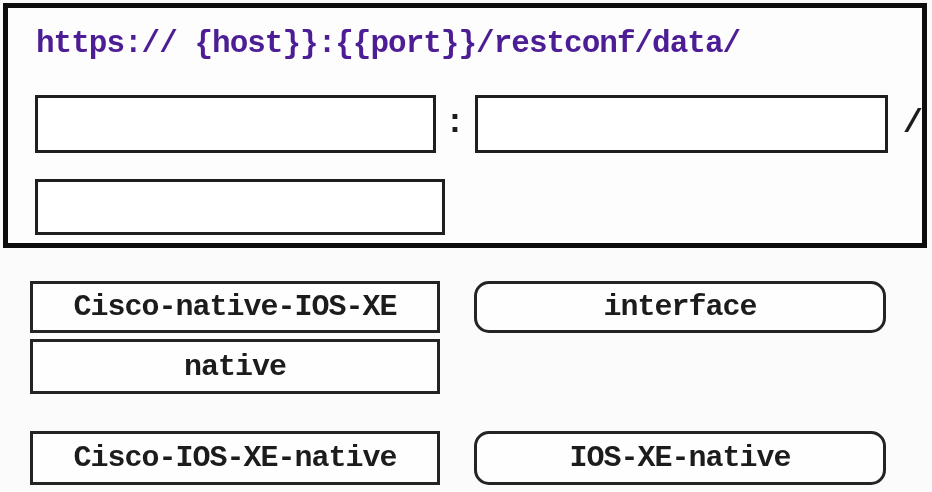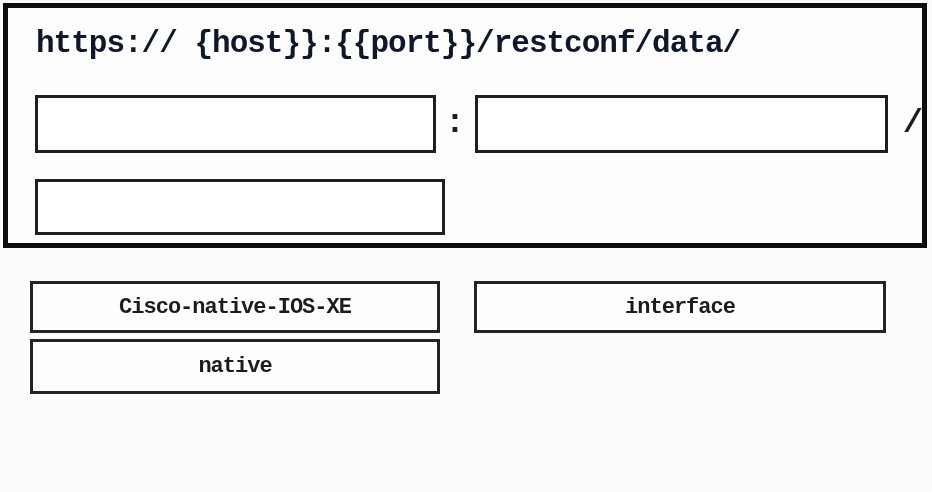--- a/index.html
+++ b/index.html
@@ -19,21 +19,21 @@
     left: 3px; top: 3px;
     width: 924px; height: 245px;
     border: 5px solid #0d0d0d;
     background: #fdfdfd;
   }
   .url-text {
     position: absolute;
     left: 28px; top: 18px;
     font-size: 31px;
     font-weight: bold;
-    color: #0f172a;
+    color: #4c1d95;
     white-space: pre;
     letter-spacing: -1px;
   }
   .dropzone {
     position: absolute;
     background: #ffffff;
     border: 3px solid #1f1f1f;
   }
   .dz1 { left: 27px;  top: 87px;  width: 401px; height: 58px; }
   .dz2 { left: 467px; top: 87px;  width: 413px; height: 58px; }
@@ -48,32 +48,32 @@
     text-align: center;
   }
   .sep-colon { left: 434px; width: 26px; }
   .sep-slash { left: 890px; width: 30px; }
   
   .option {
     position: absolute;
     background: #fefefe;
     border: 3px solid #242424;
     color: #1c1c1c;
-    font-size: 22px;
+    font-size: 30px;
     font-weight: bold;
     text-align: center;
     display: flex;
     align-items: center;
     justify-content: center;
     white-space: nowrap;
     letter-spacing: -1px;
     cursor: default;
   }
   .col-left  { left: 30px;  width: 410px; }
-  .col-right { left: 474px; width: 412px; }
+  .col-right { left: 474px; width: 412px; border-radius: 15px; }
   .row-1 { top: 281px; height: 52px; }
   .row-2 { top: 339px; height: 55px; }
   .row-3 { top: 431px; height: 54px; }
 </style>
 </head>
 <body>
 
 <div class="stage">
 
   <div class="panel">
@@ -90,15 +90,17 @@
     <div class="dropzone dz3"></div>
   </div>
 
   <div class="option col-left row-1">Cisco-native-IOS-XE</div>
 
   <div class="option col-right row-1">interface</div>
 
   <div class="option col-left row-2">native</div>
 
 
+  <div class="option col-left row-3">Cisco-IOS-XE-native</div>
 
+  <div class="option col-right row-3">IOS-XE-native</div>
 
 </div>
 
 </body></html>

